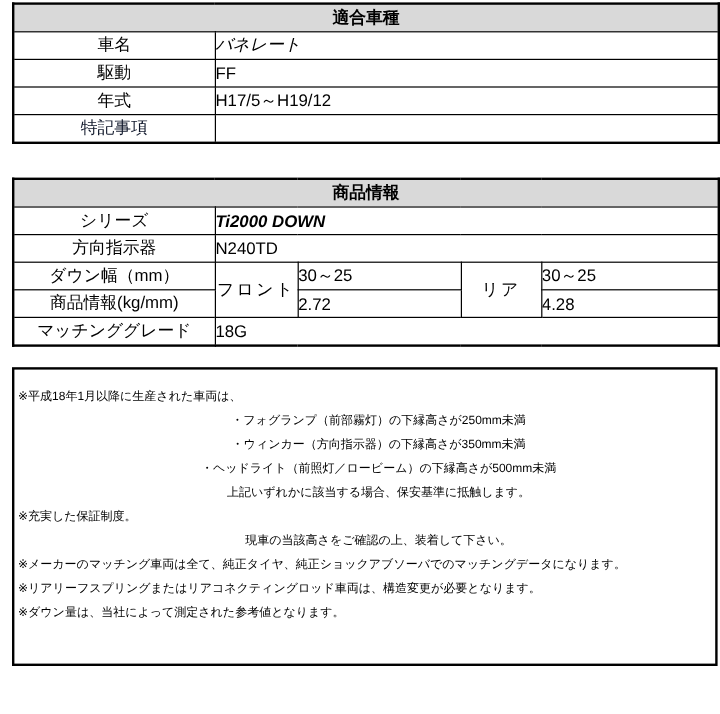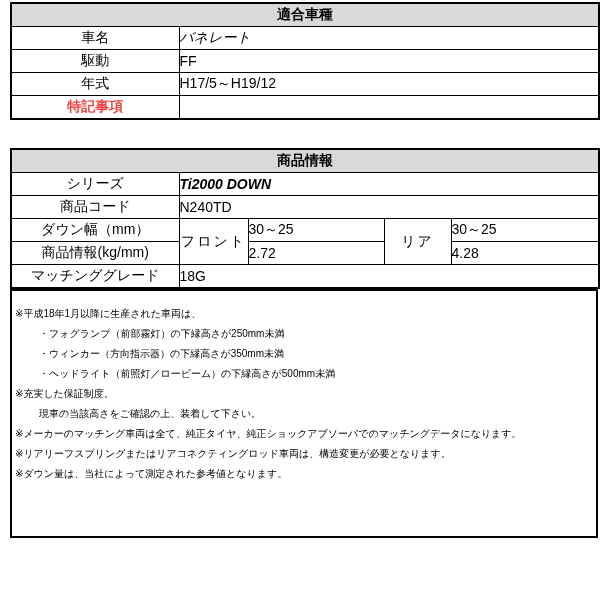--- a/index.html
+++ b/index.html
@@ -31,38 +31,38 @@
     font-weight:bold;
     font-size:19px;
     text-align:center;
     height:26px;
     border-bottom:2px solid #000;
   }
   td.lbl { text-align:center; }
   td.lbl-mid { text-align:center; letter-spacing:2px; }
   td.val { text-align:left; padding-left:5px; }
   td.em  { font-style:italic; }
-  td.red { color:#ef4444; font-weight:bold; }
+  td.red { color:#0f172a; font-weight:normal; }
   .series { font-weight:bold; font-style:italic; font-size:15px; }
 
   .fitment { margin-bottom:28px; }
-  .product { }
+  .product { margin-bottom:17px; }
 
   .notes {
     width:588px; height:249px;
     border:2px solid #000;
     box-sizing:border-box;
     padding:13px 4px 0 3px;
     font-size:10px;
   }
   .note {
     height:20px; line-height:20px;
     white-space:nowrap; overflow:hidden;
   }
-  .indent { padding-left:24px; }
+  .indent { padding-left:24px;text-align:center; }
 </style>
 </head>
 <body>
 
 <div class="page">
 
   <table class="tbl fitment">
     <colgroup>
         <col style="width:168px">
         <col style="width:420px">
@@ -100,21 +100,21 @@
     </colgroup>
     <tbody>
       <tr>
         <td class="hdr" colspan="5">商品情報</td>
       </tr>
       <tr>
         <td class="lbl">シリーズ</td>
         <td class="val series" colspan="4">Ti2000 DOWN</td>
       </tr>
       <tr>
-        <td class="lbl">商品コード</td>
+        <td class="lbl">方向指示器</td>
         <td class="val" colspan="4">N240TD</td>
       </tr>
       <tr>
         <td class="lbl">ダウン幅（mm）</td>
         <td class="lbl-mid" rowspan="2">フロント</td>
         <td class="val">30～25</td>
         <td class="lbl-mid" rowspan="2">リア</td>
         <td class="val">30～25</td>
       </tr>
       <tr>
@@ -127,20 +127,21 @@
         <td class="val" colspan="4">18G</td>
       </tr>
     </tbody>
   </table>
 
   <div class="notes">
     <div class="note">※平成18年1月以降に生産された車両は、</div>
     <div class="note indent">・フォグランプ（前部霧灯）の下縁高さが250mm未満</div>
     <div class="note indent">・ウィンカー（方向指示器）の下縁高さが350mm未満</div>
     <div class="note indent">・ヘッドライト（前照灯／ロービーム）の下縁高さが500mm未満</div>
+    <div class="note indent">上記いずれかに該当する場合、保安基準に抵触します。</div>
     <div class="note">※充実した保証制度。</div>
     <div class="note indent">現車の当該高さをご確認の上、装着して下さい。</div>
     <div class="note">※メーカーのマッチング車両は全て、純正タイヤ、純正ショックアブソーバでのマッチングデータになります。</div>
     <div class="note">※リアリーフスプリングまたはリアコネクティングロッド車両は、構造変更が必要となります。</div>
     <div class="note">※ダウン量は、当社によって測定された参考値となります。</div>
   </div>
 
 </div>
 
 </body></html>

